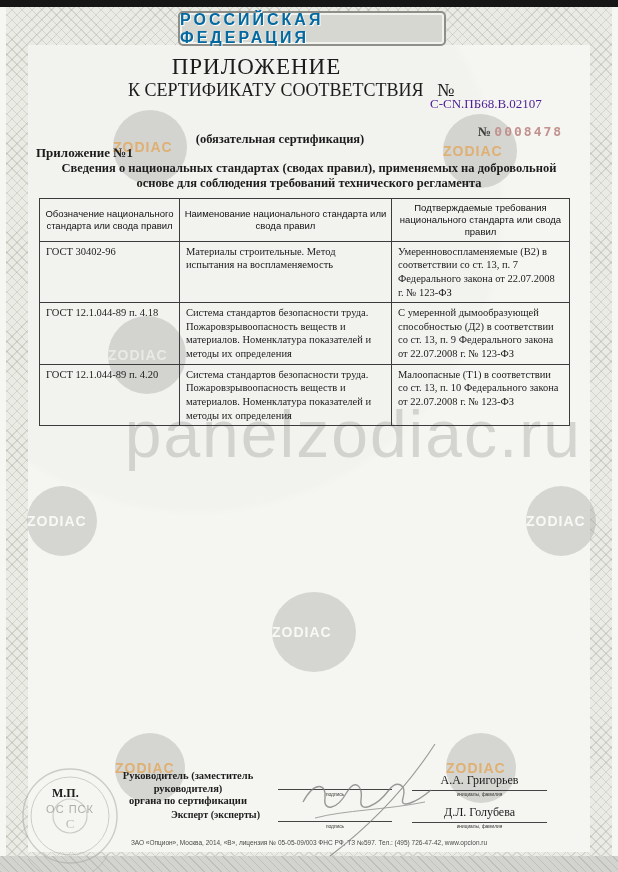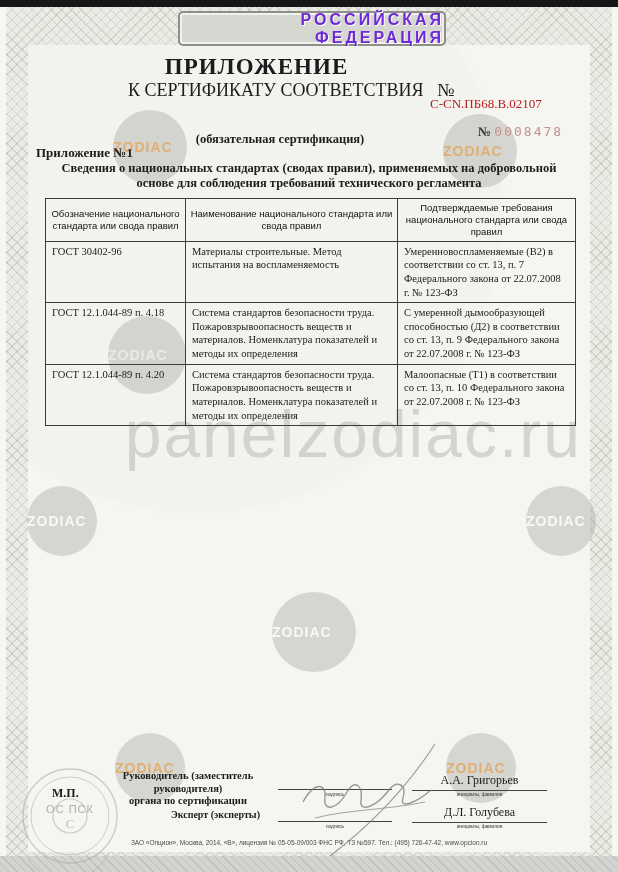--- a/index.html
+++ b/index.html
@@ -30,37 +30,37 @@
   .disc.light span{color:rgba(235,235,232,.9);}
   .disc.orange span{color:rgba(226,169,99,.85);}
   .wm-site{position:absolute;left:0;top:396px;width:582px;text-align:right;z-index:1;
         font-family:"Liberation Sans",sans-serif;font-size:66px;letter-spacing:2px;
         color:rgba(135,135,133,.30);}
   
   .fed-box{position:absolute;left:178px;top:11px;width:264px;height:31px;z-index:2;
         background:#d7d7d2;border:2px solid #8f8f8a;border-radius:5px;
         box-shadow:inset 0 0 0 2px #f1f1ee;display:flex;align-items:center;justify-content:center;}
   .fed-box span{font-family:"Liberation Sans",sans-serif;font-weight:bold;font-size:16px;
-        letter-spacing:3px;color:#6d28d9;text-shadow:1px 1px 0 #fdfdfb;text-align:right;}
+        letter-spacing:3px;color:#0369a1;text-shadow:1px 1px 0 #fdfdfb;}
   .doc-title{position:absolute;left:0;top:54px;width:513px;text-align:center;z-index:2;
-        font-weight:bold;font-size:23px;letter-spacing:1px;color:#1b1b1b;}
+        font-weight:normal;font-size:23px;letter-spacing:1px;color:#1b1b1b;}
   .cert-line{position:absolute;left:128px;top:80px;z-index:2;font-weight:normal;font-size:18px;
         white-space:pre;}
-  .cert-num{position:absolute;left:430px;top:96px;z-index:2;font-size:13px;color:#b91c1c;}
+  .cert-num{position:absolute;left:430px;top:96px;z-index:2;font-size:13px;color:#4c1d95;}
   .cert-kind{position:absolute;left:150px;top:132px;width:260px;text-align:center;z-index:2;
         font-weight:bold;font-size:12.5px;}
   .blank-no{position:absolute;left:478px;top:124px;z-index:2;font-weight:bold;font-size:13px;color:#3b3b3b;}
-  .blank-digits{font-family:"DejaVu Sans Mono",monospace;font-weight:normal;font-size:13px;
+  .blank-digits{font-family:"DejaVu Sans Mono",monospace;font-weight:bold;font-size:13px;
         letter-spacing:2px;color:#c2928e;}
   .annex-h{position:absolute;left:0;top:145px;width:618px;text-align:left;z-index:2;
         font-weight:bold;font-size:13px;padding-left:36px;}
   .annex-d{position:absolute;left:49px;top:161px;width:520px;text-align:center;z-index:2;
         font-weight:bold;font-size:12.5px;line-height:1.22;white-space:pre-line;}
   
-  table.std{position:absolute;left:45px;top:198px;z-index:2;border-collapse:collapse;
+  table.std{position:absolute;left:39px;top:198px;z-index:2;border-collapse:collapse;
         table-layout:fixed;width:530px;}
   table.std th,table.std td{border:1px solid #3c3c3c;vertical-align:top;}
   table.std th{font-family:"Liberation Sans",sans-serif;font-size:9.5px;font-weight:normal;
         color:#111;text-align:center;vertical-align:middle;line-height:1.25;padding:3px 4px;height:26px;}
   table.std td{font-size:10.5px;line-height:1.3;padding:3px 6px;white-space:pre-line;}
   
   .role1{position:absolute;left:90px;top:770px;width:196px;text-align:center;z-index:2;
         font-weight:bold;font-size:10.5px;line-height:1.2;}
   .role2{position:absolute;left:100px;top:809px;width:160px;text-align:right;z-index:2;
         font-weight:bold;font-size:10px;}

